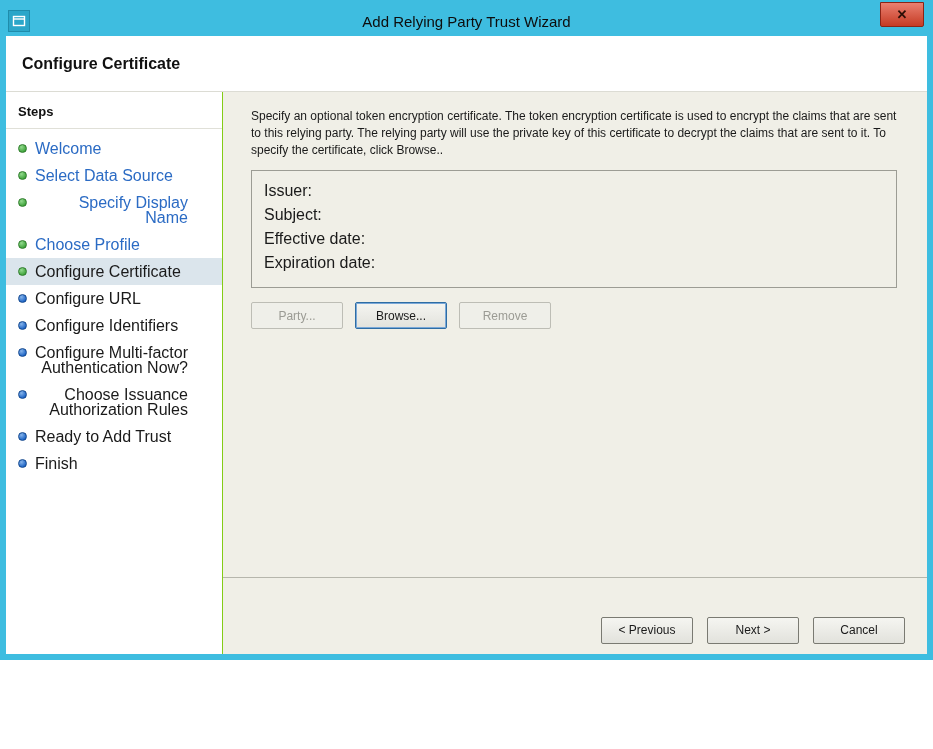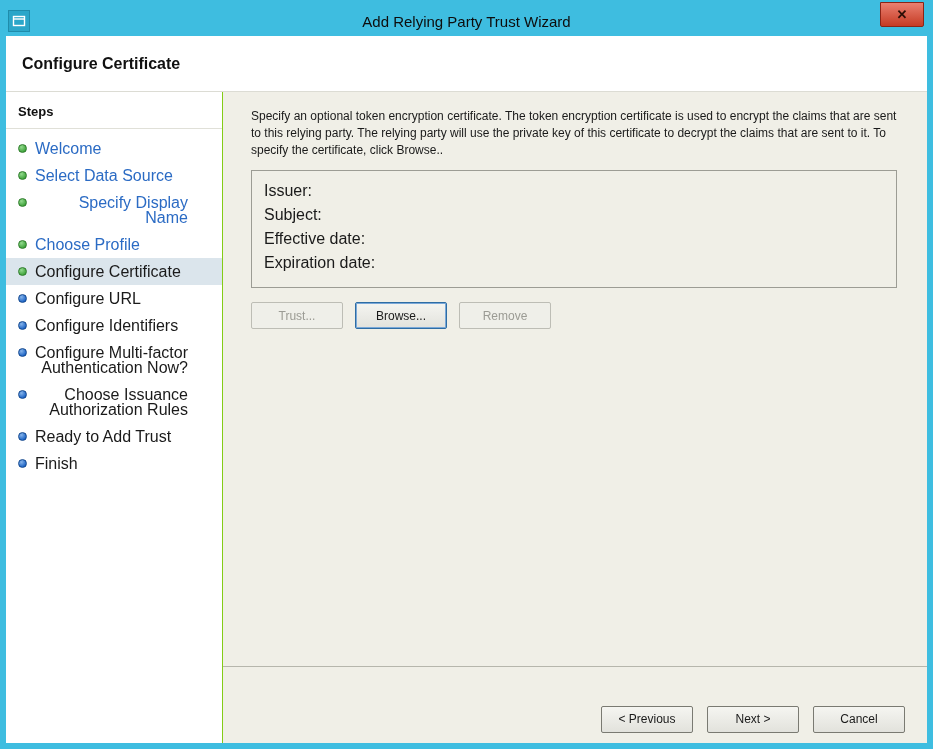--- a/index.html
+++ b/index.html
@@ -1,20 +1,20 @@
 <!DOCTYPE html>
 <html style="--titlebar: #3ebde0; --green: #3ea23a; --blue: #1b62c4; --link: #2b6bc4; --current-bg: #dbe5ec;"><head>
 <meta charset="utf-8">
 <style>
   * { box-sizing: border-box; }
   html, body { margin: 0; padding: 0; background: #ffffff; }
   body { font-family: "Liberation Sans", sans-serif; }
 
   .window {
-    width: 933px; height: 749px;
+    width: 933px; height: 660px;
     border: 6px solid var(--titlebar, #3ebde0);
     box-shadow: 0 0 0 1px #2795b8;
     background: #ffffff;
     display: flex; flex-direction: column;
     position: relative;
   }
 
   
   .titlebar {
     flex: 0 0 30px;
@@ -223,21 +223,21 @@
         <p class="desc">Specify an optional token encryption certificate.  The token encryption certificate is used to encrypt the claims that are sent to this relying party.  The relying party will use the private key of this certificate to decrypt the claims that are sent to it.  To specify the certificate, click Browse..</p>
 
         <div class="cert-box">
             <div class="cert-row">Issuer:</div>
             <div class="cert-row">Subject:</div>
             <div class="cert-row">Effective date:</div>
             <div class="cert-row">Expiration date:</div>
           </div>
 
         <div class="btn-row">
-          <button class="disabled" disabled="">Trust...</button>
+          <button class="disabled" disabled="">Party...</button>
           <button class="focused">Browse...</button>
           <button class="disabled" disabled="">Remove</button>
         </div>
       </div>
 
       <div class="footer-divider"></div>
       <div class="footer">
         <button>&lt; Previous</button>
         <button>Next &gt;</button>
         <button>Cancel</button>

